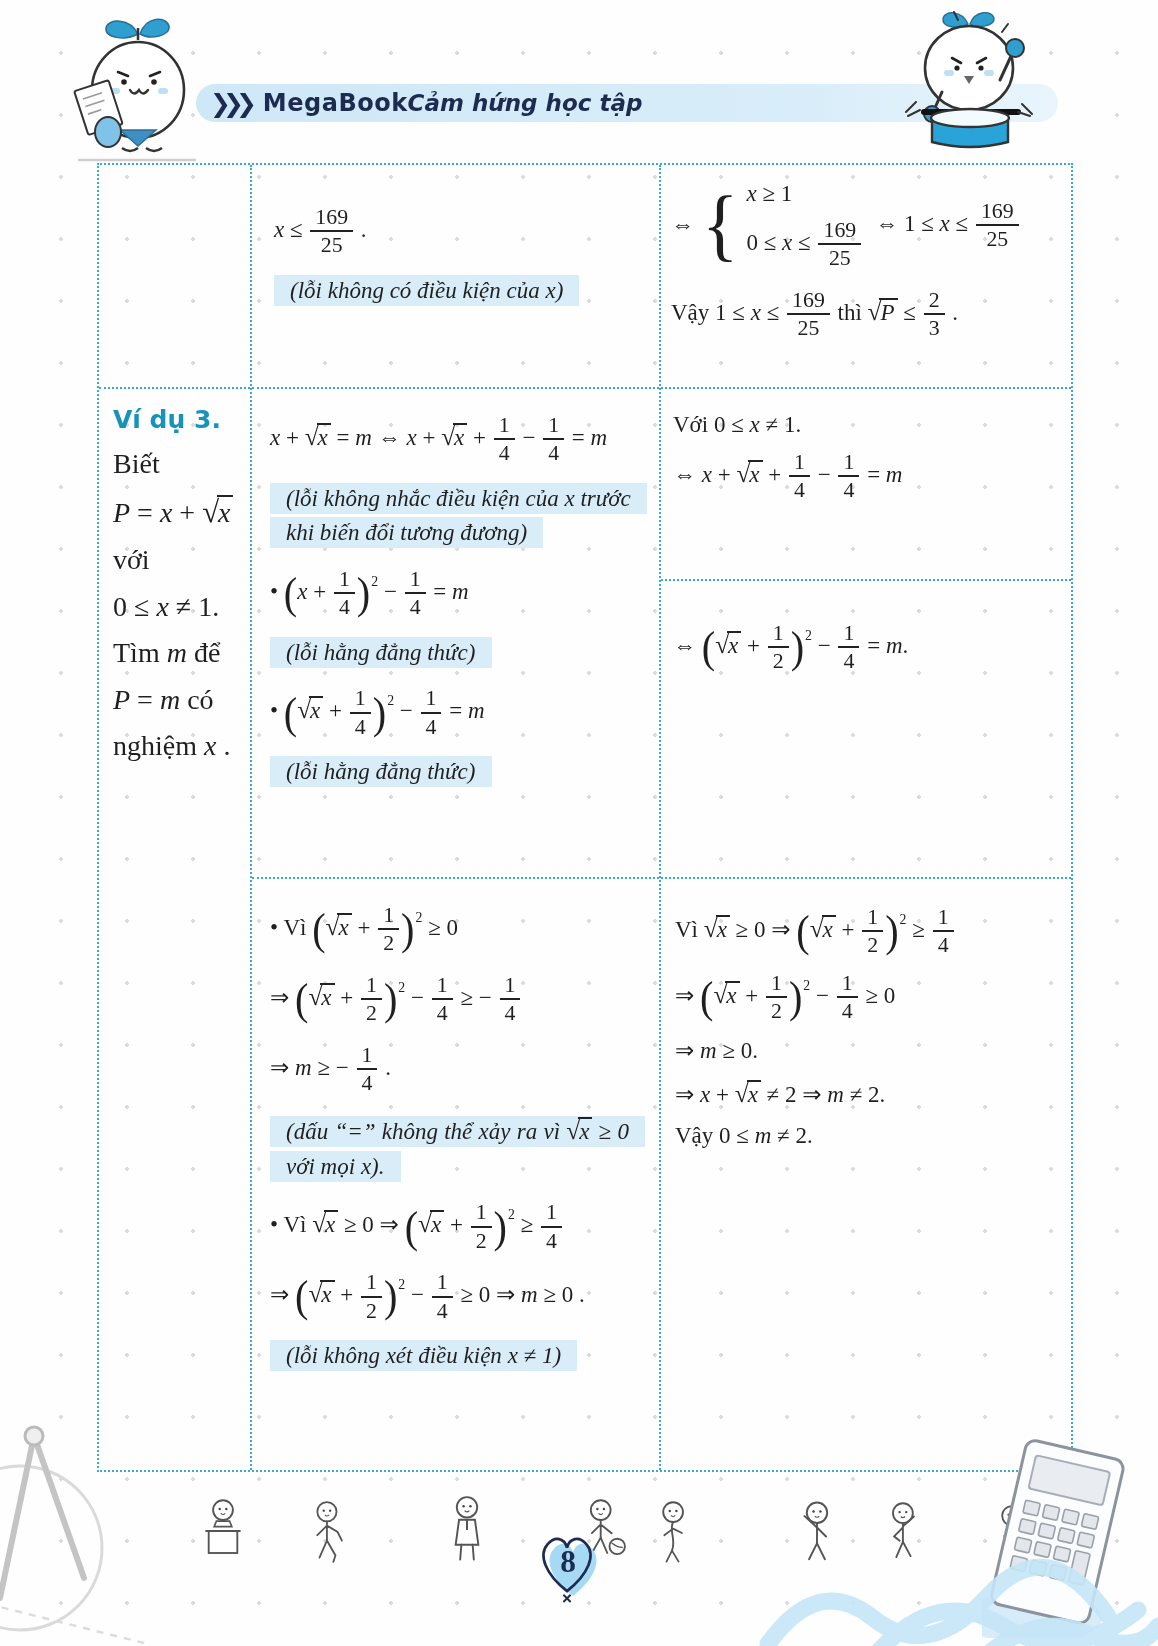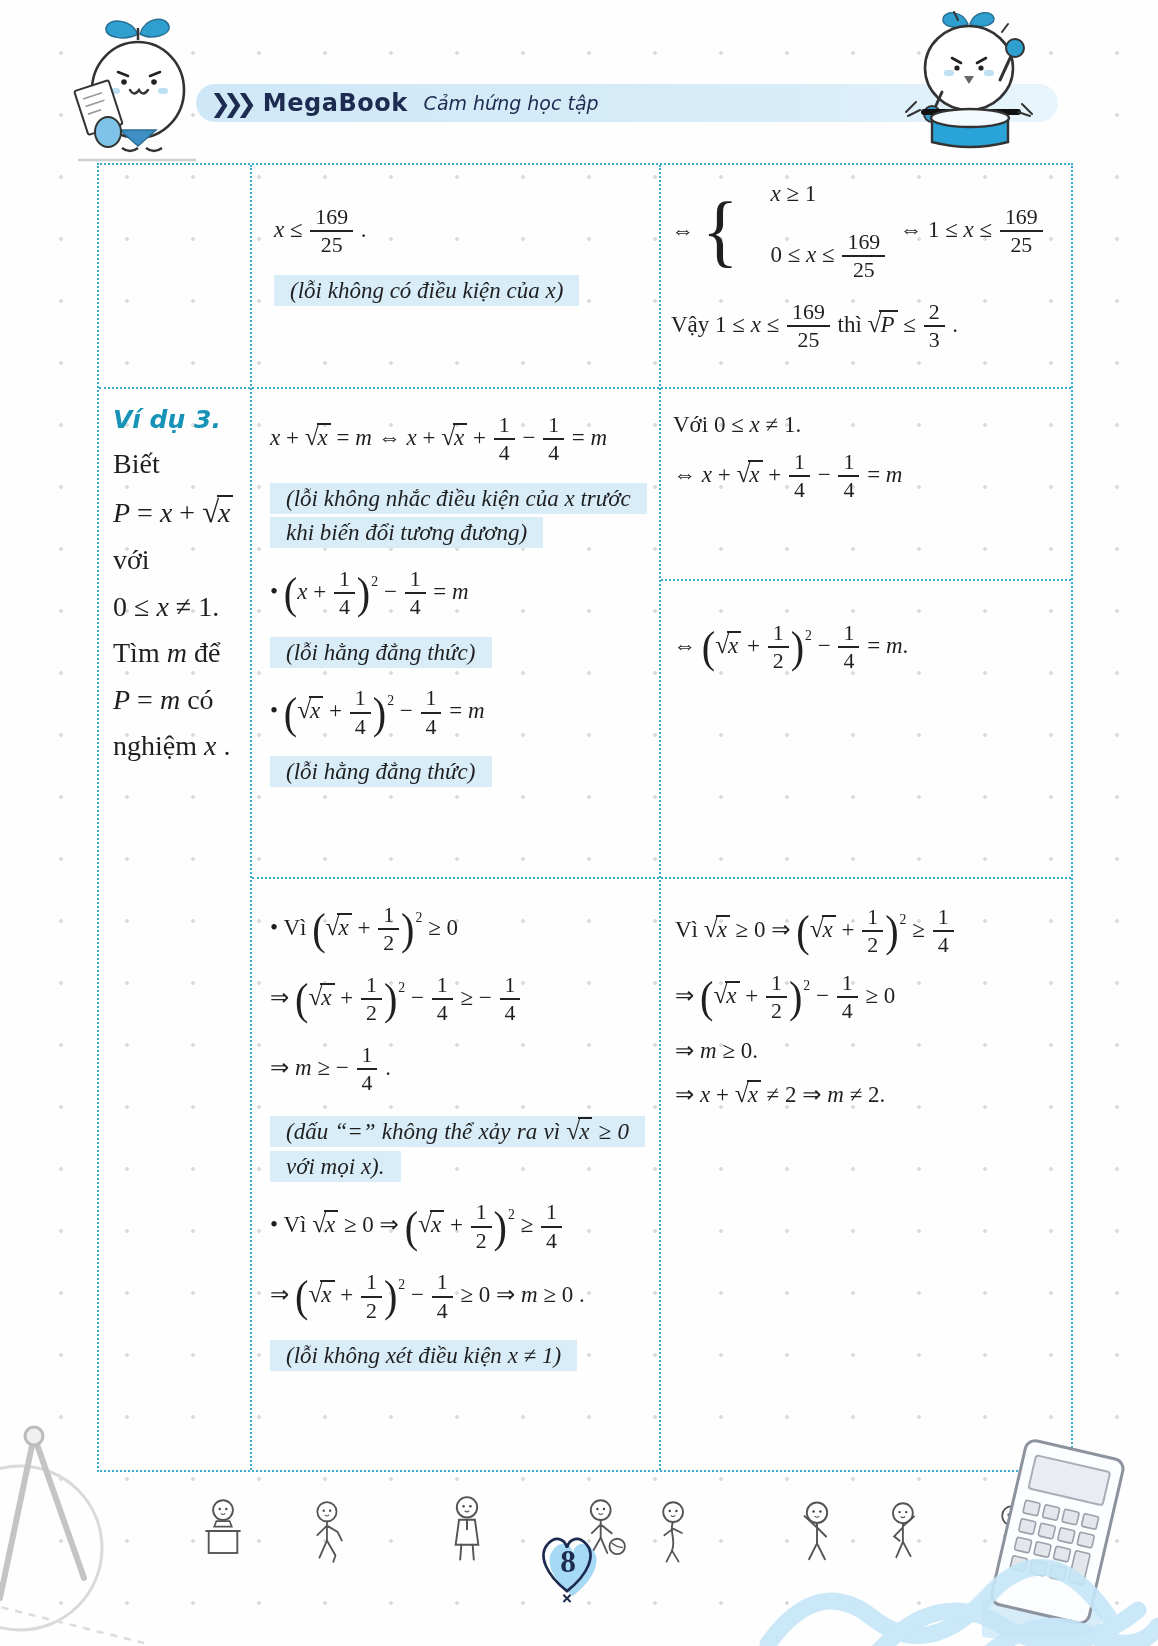--- a/index.html
+++ b/index.html
@@ -6,21 +6,21 @@
   .page{position:relative;width:1158px;height:1646px;margin:0 auto;overflow:hidden;background:#fefefe;
     background-image:radial-gradient(circle,#dcdcdc 1.7px,rgba(0,0,0,0) 1.9px);
     background-size:66px 62px;background-position:28px 22px;
     font-family:"Liberation Serif",serif;color:#1f1f1f;}
   
   .band{position:absolute;left:196px;top:84px;width:862px;height:38px;border-radius:20px;
     background:linear-gradient(90deg,#cfe8f7 0%,#d8edf9 70%,#e9f5fc 100%);
     display:flex;align-items:center;padding-left:14px;box-sizing:border-box;}
   .chev{font-family:"DejaVu Sans",sans-serif;font-weight:900;font-size:25px;color:#1d2b50;letter-spacing:-8px;margin-right:14px;}
   .logo{font-family:"DejaVu Sans",sans-serif;font-weight:700;font-size:24px;color:#1d2b50;letter-spacing:.5px;}
-  .tagline{font-family:"DejaVu Sans",sans-serif;font-style:italic;font-weight:400;font-size:19px;color:#1d2b50;margin-left:16px;}
+  .tagline{font-family:"DejaVu Sans",sans-serif;font-style:italic;font-weight:700;font-size:23px;color:#1d2b50;margin-left:0;}
   .mascot-l{position:absolute;left:70px;top:14px;}
   .mascot-r{position:absolute;left:872px;top:6px;}
   
   .tbl{position:absolute;left:97px;top:163px;width:976px;height:1309px;box-sizing:border-box;
     border:2.5px dotted #3aabca;display:flex;}
   .col{display:flex;flex-direction:column;box-sizing:border-box;}
   .col1{width:151px;}
   .col2{width:409px;border-left:2.5px dotted #3aabca;}
   .col3{flex:1;border-left:2.5px dotted #3aabca;}
   .cell{box-sizing:border-box;overflow:hidden;}
@@ -29,36 +29,36 @@
   .grow{flex:1;}
   .c-r1m{padding:24px 8px 0 22px;} .c-r1r{padding:8px 4px 0 10px;}
   .c-vd{padding:12px 4px 0 14px;}  .c-r2m{padding:8px 8px 0 18px;}
   .c-r2ar{padding:12px 4px 0 12px;}.c-r2br{padding:24px 4px 0 12px;}
   .c-r3m{padding:8px 8px 0 18px;}  .c-r3r{padding:14px 4px 0 14px;}
   
   .m-line{font-size:23px;line-height:1.3;margin:15px 0;}
   .tight .m-line{margin:9px 0;}
   .c-vd .m-line{margin:10px 0;font-size:28px;}
   .c-r3r .m-line{margin:11px 0;}
-  .vd-title{font-family:"DejaVu Sans",sans-serif;font-style:italic;font-weight:700;font-size:25px;color:#1693b6;margin:4px 0 12px;}
+  .vd-title{font-family:"DejaVu Sans",sans-serif;font-weight:700;font-size:25px;color:#1693b6;margin:4px 0 12px;}
   .note-line{font-size:23px;font-style:italic;margin:14px 0;line-height:1.5;}
   .hl{background:#d9edf8;padding:3px 16px;-webkit-box-decoration-break:clone;box-decoration-break:clone;}
   .just{text-align:justify;padding-right:6px;}
   i{font-style:italic;}
   .fr{display:inline-block;vertical-align:middle;text-align:center;font-size:.95em;line-height:1.12;margin:0 2px;}
   .fr .nu{display:block;border-bottom:2px solid #222;padding:1px 5px;}
   .fr .de{display:block;padding:1px 5px;}
   .sq{white-space:nowrap;}
   .sq .rad{font-size:1.1em;}
   .sq .bar{border-top:2px solid #222;padding:0 3px 0 1px;margin-left:-2px;}
   .sp{font-size:.6em;vertical-align:.95em;margin-left:1px;}
   .bp{display:inline-block;font-size:1.75em;line-height:.85;vertical-align:middle;transform:scaleY(1.12);}
   .cases-line{display:flex;align-items:center;gap:8px;margin:6px 0 12px;}
   .brace{font-size:76px;font-weight:300;line-height:.9;transform:scaleY(1.06);margin-top:-4px;}
-  .cstack{display:inline-flex;flex-direction:column;gap:20px;margin-left:24px;}
+  .cstack{display:inline-flex;flex-direction:column;gap:8px;}
   .cpost{margin-left:4px;}
   
   .fig{position:absolute;}
   .scrib{position:absolute;right:0;bottom:0;}
 </style>
 </head>
 <body>
 
 <div class="page">
 
@@ -164,20 +164,21 @@
           <div class="m-line">⇔ <i>x</i> + <span class="sq"><span class="rad">√</span><span class="bar"><i>x</i></span></span> + <span class="fr"><span class="nu">1</span><span class="de">4</span></span> − <span class="fr"><span class="nu">1</span><span class="de">4</span></span> = <i>m</i></div>
         </div>
       <div class="cell h298 bt c-r2br">
           <div class="m-line">⇔ <span class="bp">(</span><span class="sq"><span class="rad">√</span><span class="bar"><i>x</i></span></span> + <span class="fr"><span class="nu">1</span><span class="de">2</span></span><span class="bp">)</span><span class="sp">2</span> − <span class="fr"><span class="nu">1</span><span class="de">4</span></span> = <i>m</i>.</div>
         </div>
       <div class="cell grow bt c-r3r">
           <div class="m-line">Vì <span class="sq"><span class="rad">√</span><span class="bar"><i>x</i></span></span> ≥ 0 ⇒ <span class="bp">(</span><span class="sq"><span class="rad">√</span><span class="bar"><i>x</i></span></span> + <span class="fr"><span class="nu">1</span><span class="de">2</span></span><span class="bp">)</span><span class="sp">2</span> ≥ <span class="fr"><span class="nu">1</span><span class="de">4</span></span></div>
           <div class="m-line">⇒ <span class="bp">(</span><span class="sq"><span class="rad">√</span><span class="bar"><i>x</i></span></span> + <span class="fr"><span class="nu">1</span><span class="de">2</span></span><span class="bp">)</span><span class="sp">2</span> − <span class="fr"><span class="nu">1</span><span class="de">4</span></span> ≥ 0</div>
           <div class="m-line">⇒ <i>m</i> ≥ 0.</div>
           <div class="m-line">⇒ <i>x</i> + <span class="sq"><span class="rad">√</span><span class="bar"><i>x</i></span></span> ≠ 2 ⇒ <i>m</i> ≠ 2.</div>
+          <div class="m-line">Vậy 0 ≤ <i>m</i> ≠ 2.</div>
         </div>
     </div>
   </div>
 
   <svg class="fig" style="left:-42px;top:1418px;" width="230" height="228" viewBox="0 0 230 228">
     <circle cx="62" cy="130" r="82" fill="none" stroke="#dadada" stroke-width="3"></circle>
     <path d="M76,18 L42,180 M76,18 L126,160" stroke="#c4c4c4" stroke-width="6" stroke-linecap="round"></path>
     <circle cx="76" cy="18" r="9" fill="#efefef" stroke="#bbb" stroke-width="3"></circle>
     <path d="M30,186 L190,226" stroke="#dcdcdc" stroke-width="2.5" stroke-dasharray="7 7"></path>
   </svg>

